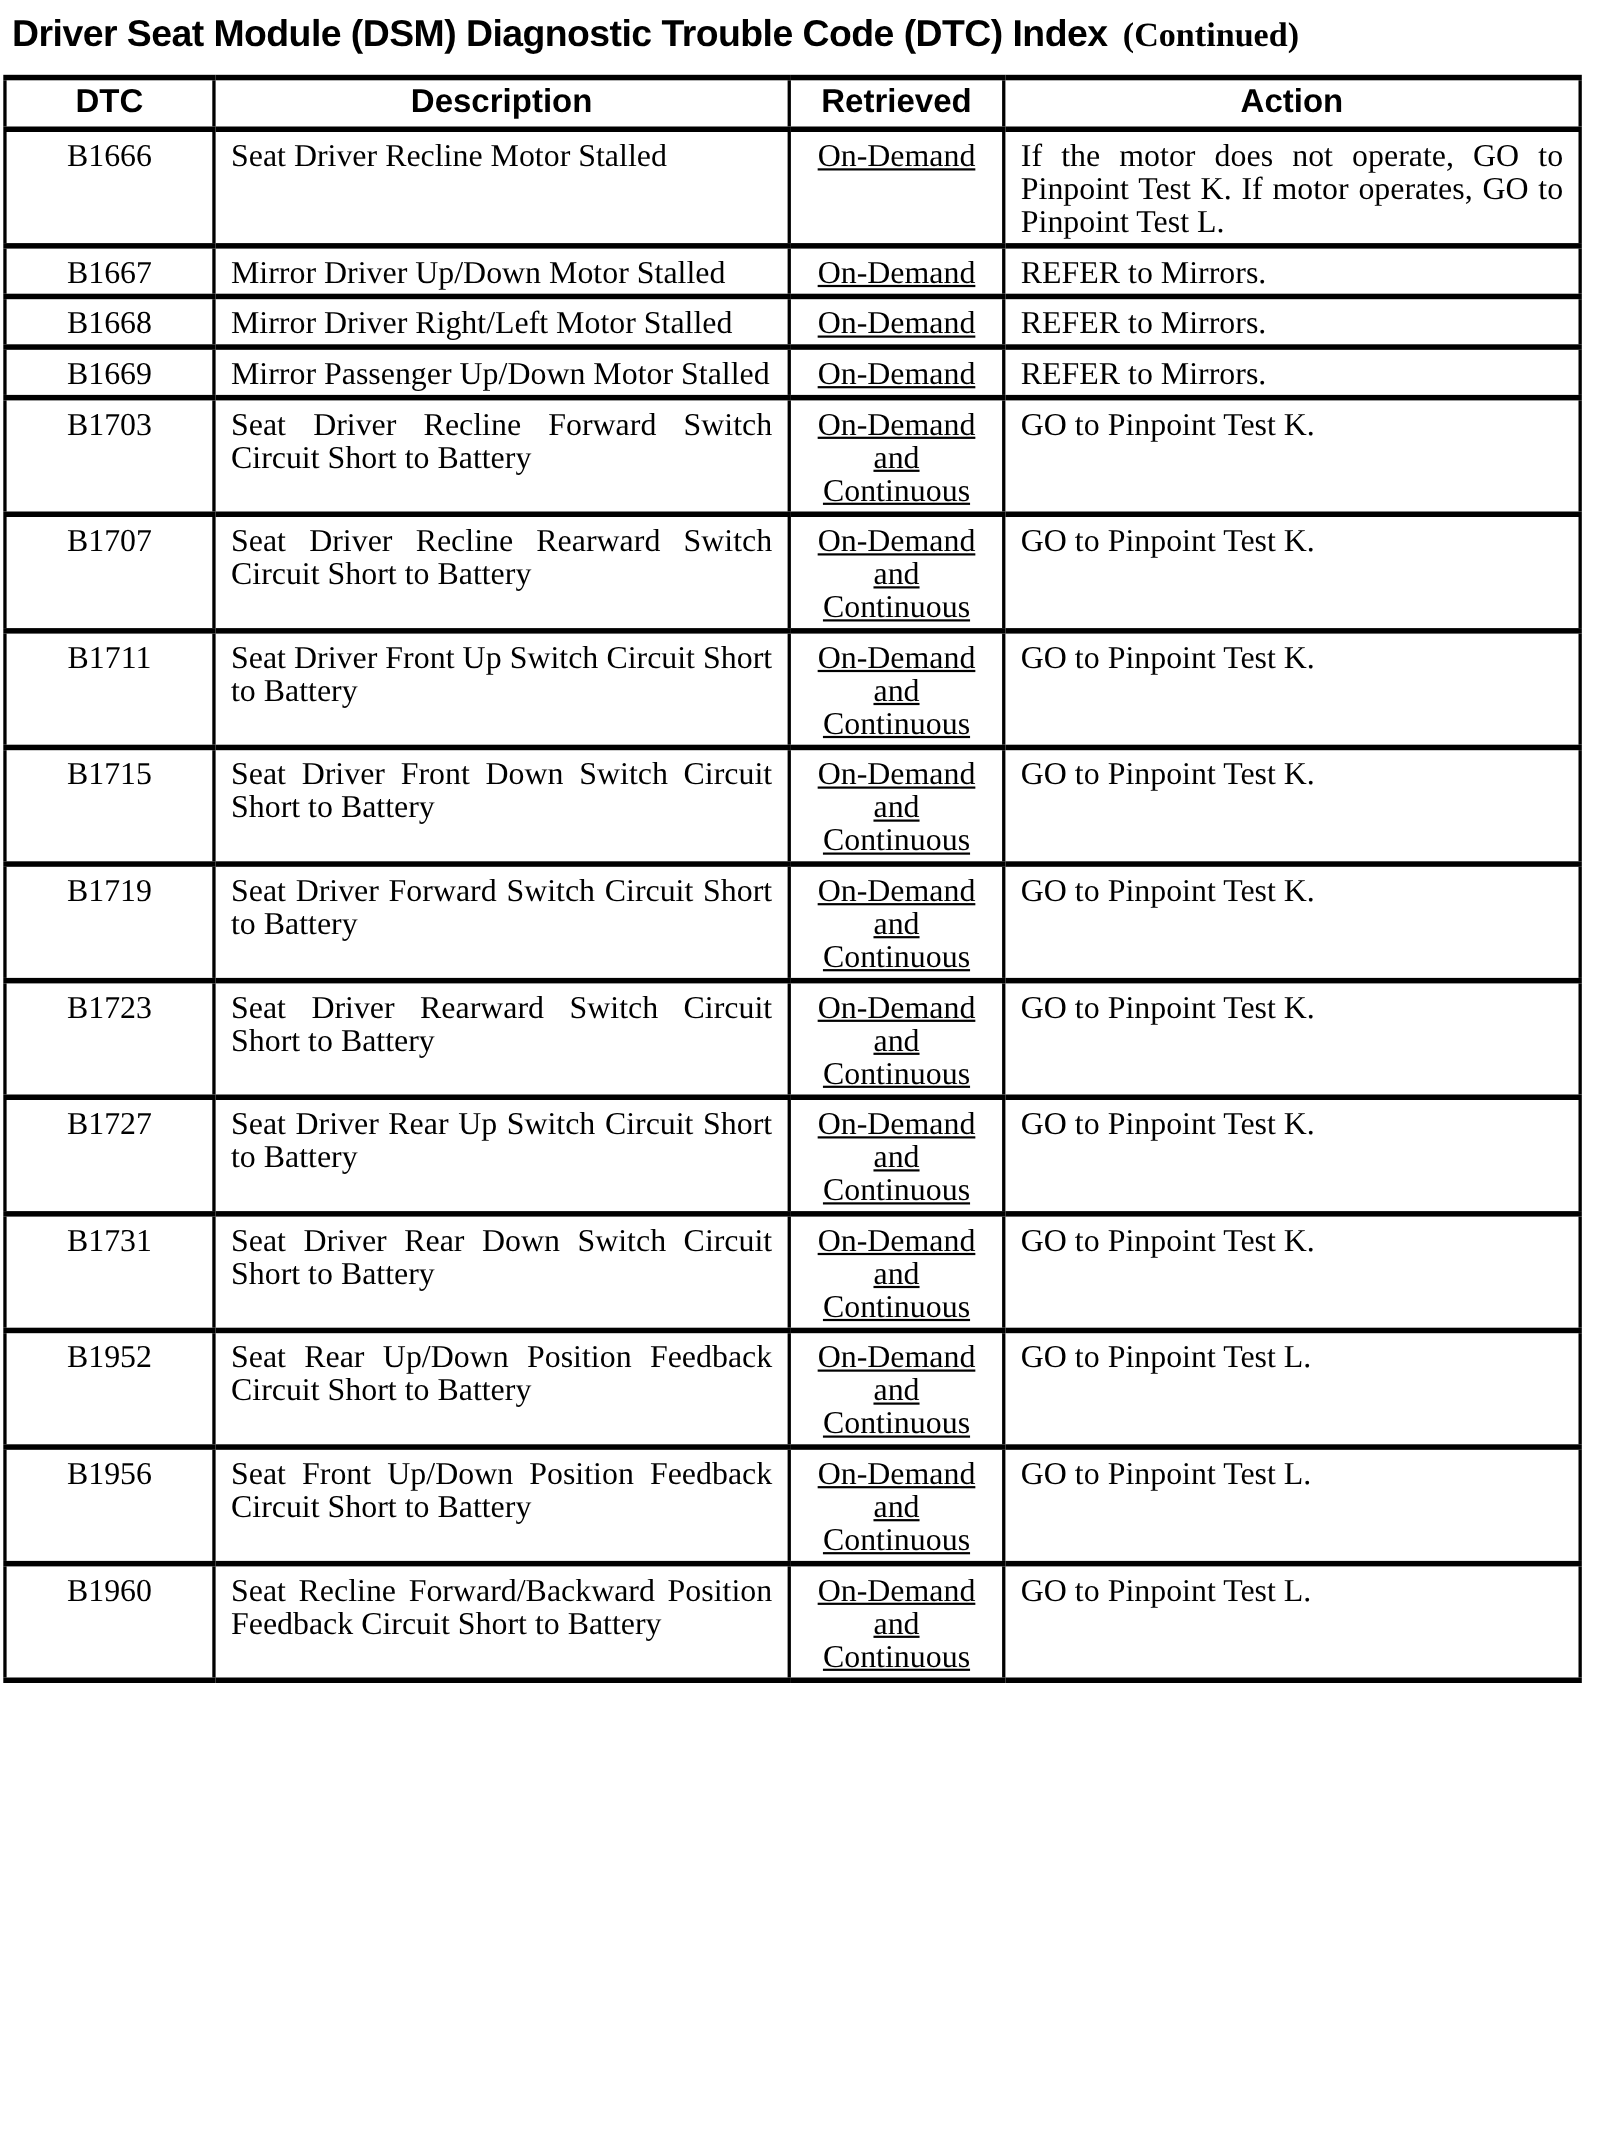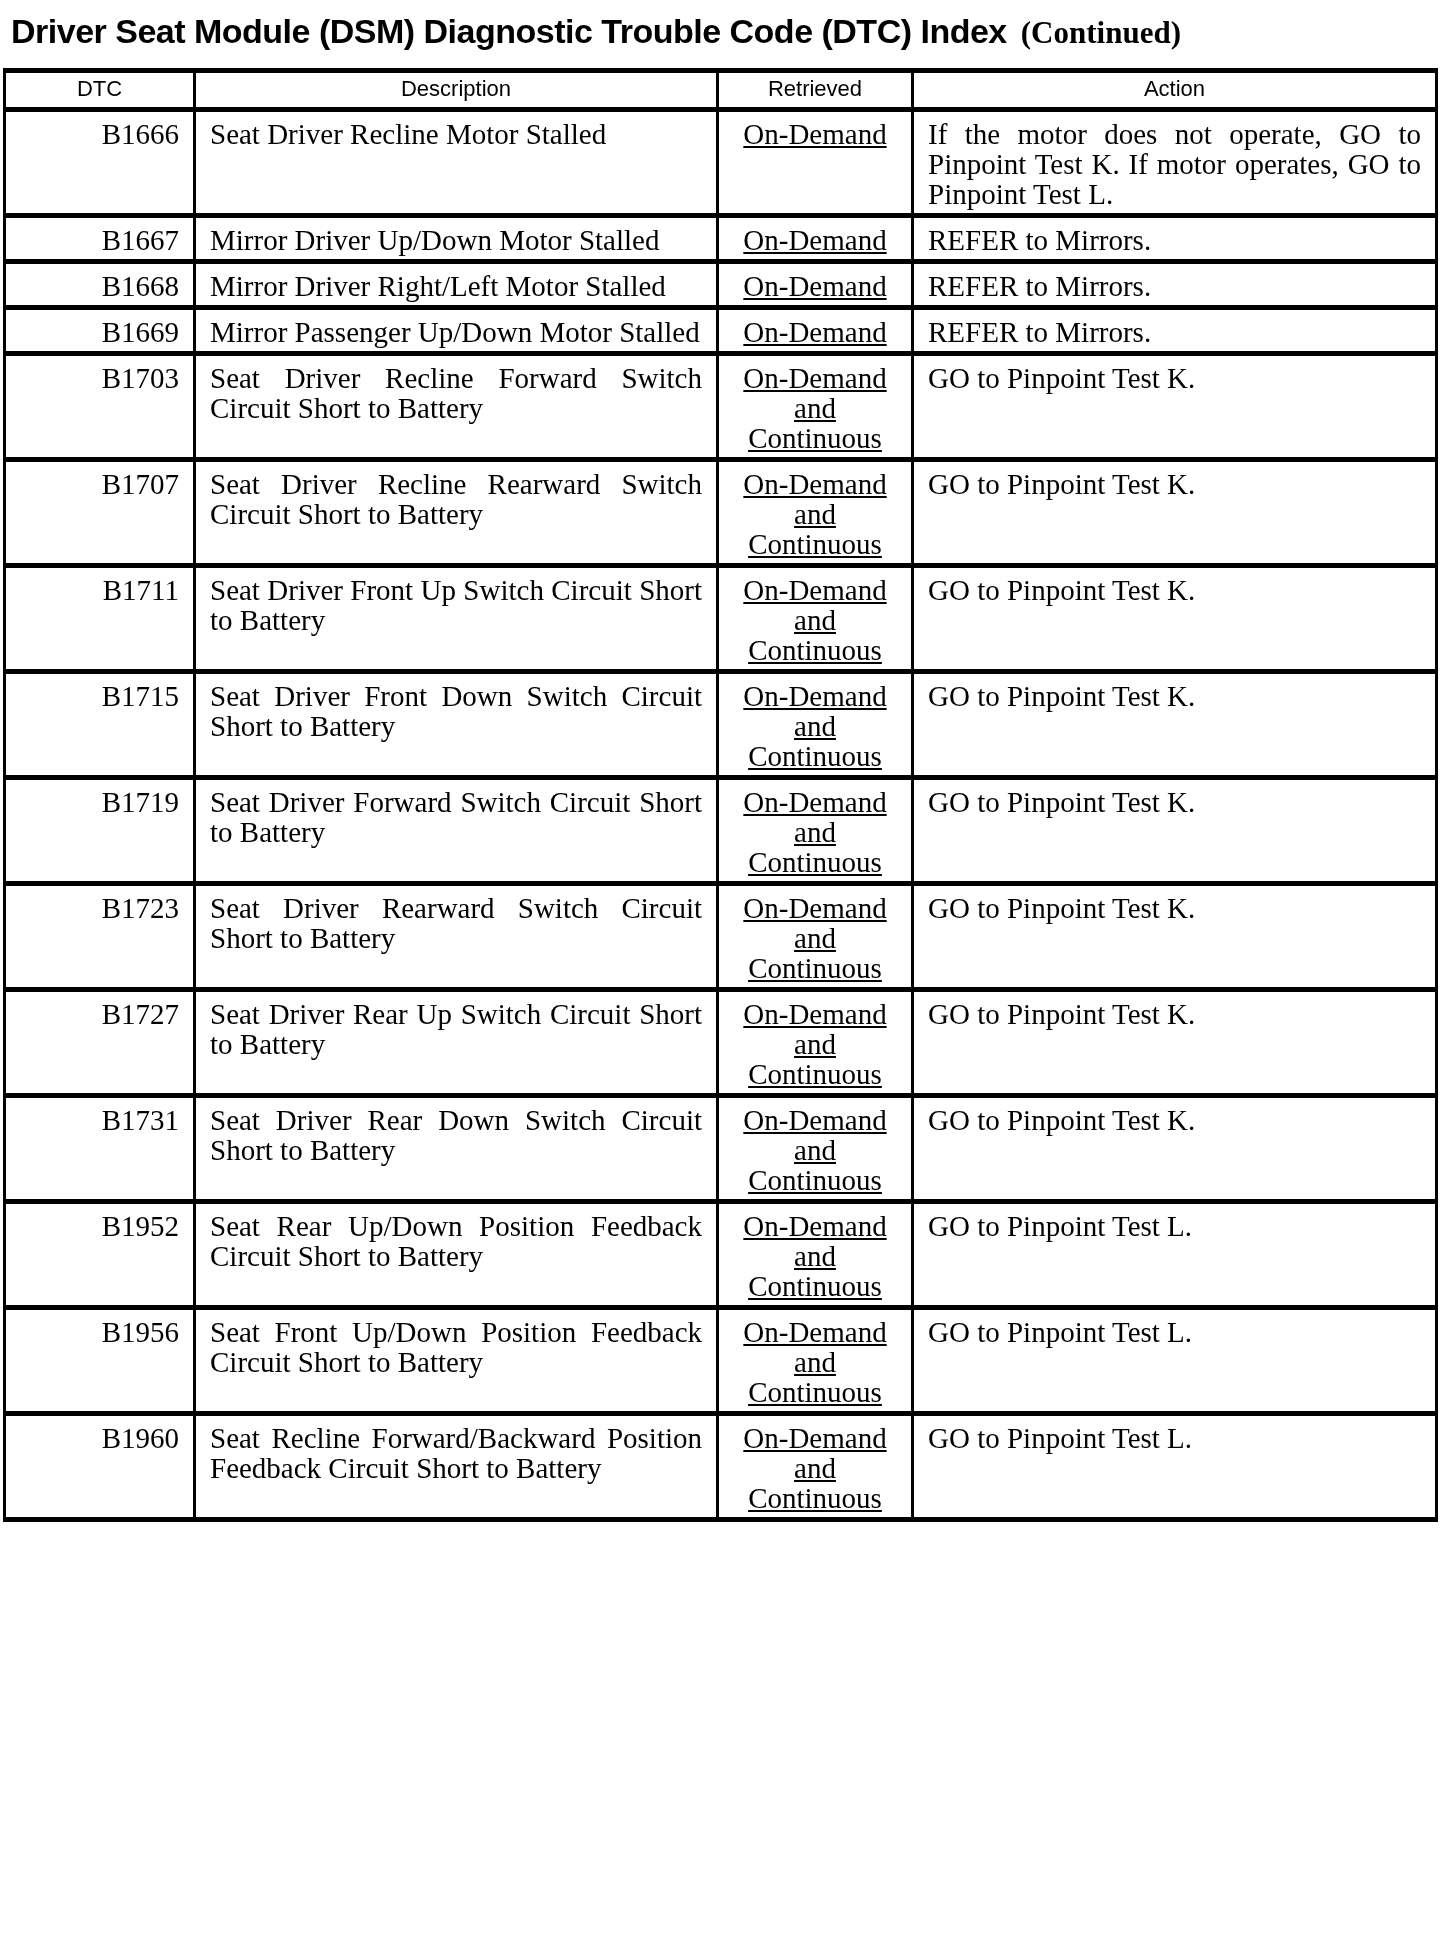--- a/index.html
+++ b/index.html
@@ -37,33 +37,33 @@
     width: 1432px;
     border: 3px solid #000;
   }
   table.dtc th, table.dtc td {
     border: 3px solid #000;
     border-top-width: 5px;
     border-bottom-width: 5px;
   }
   table.dtc th {
     font-family: "Liberation Sans", sans-serif;
-    font-weight: normal;
-    font-size: 22px;
+    font-weight: bold;
+    font-size: 30px;
     text-align: center;
     vertical-align: middle;
     padding: 3px 4px 5px;
   }
   table.dtc td {
     font-size: 29px;
     line-height: 30px;
     vertical-align: top;
     padding: 7px 14px 4px;
   }
-  td.col-dtc { text-align: right; }
+  td.col-dtc { text-align: center; }
   td.col-desc { padding-left: 15px; padding-right: 14px; text-align: justify; }
   td.col-retr { text-align: center; padding-left: 14px; padding-right: 14px; text-decoration: underline; }
   td.col-act  { padding-left: 13px; padding-right: 28px; text-align: justify; }
 </style>
 </head>
 <body>
 
 <div class="page">
 
   <div class="title-line">

